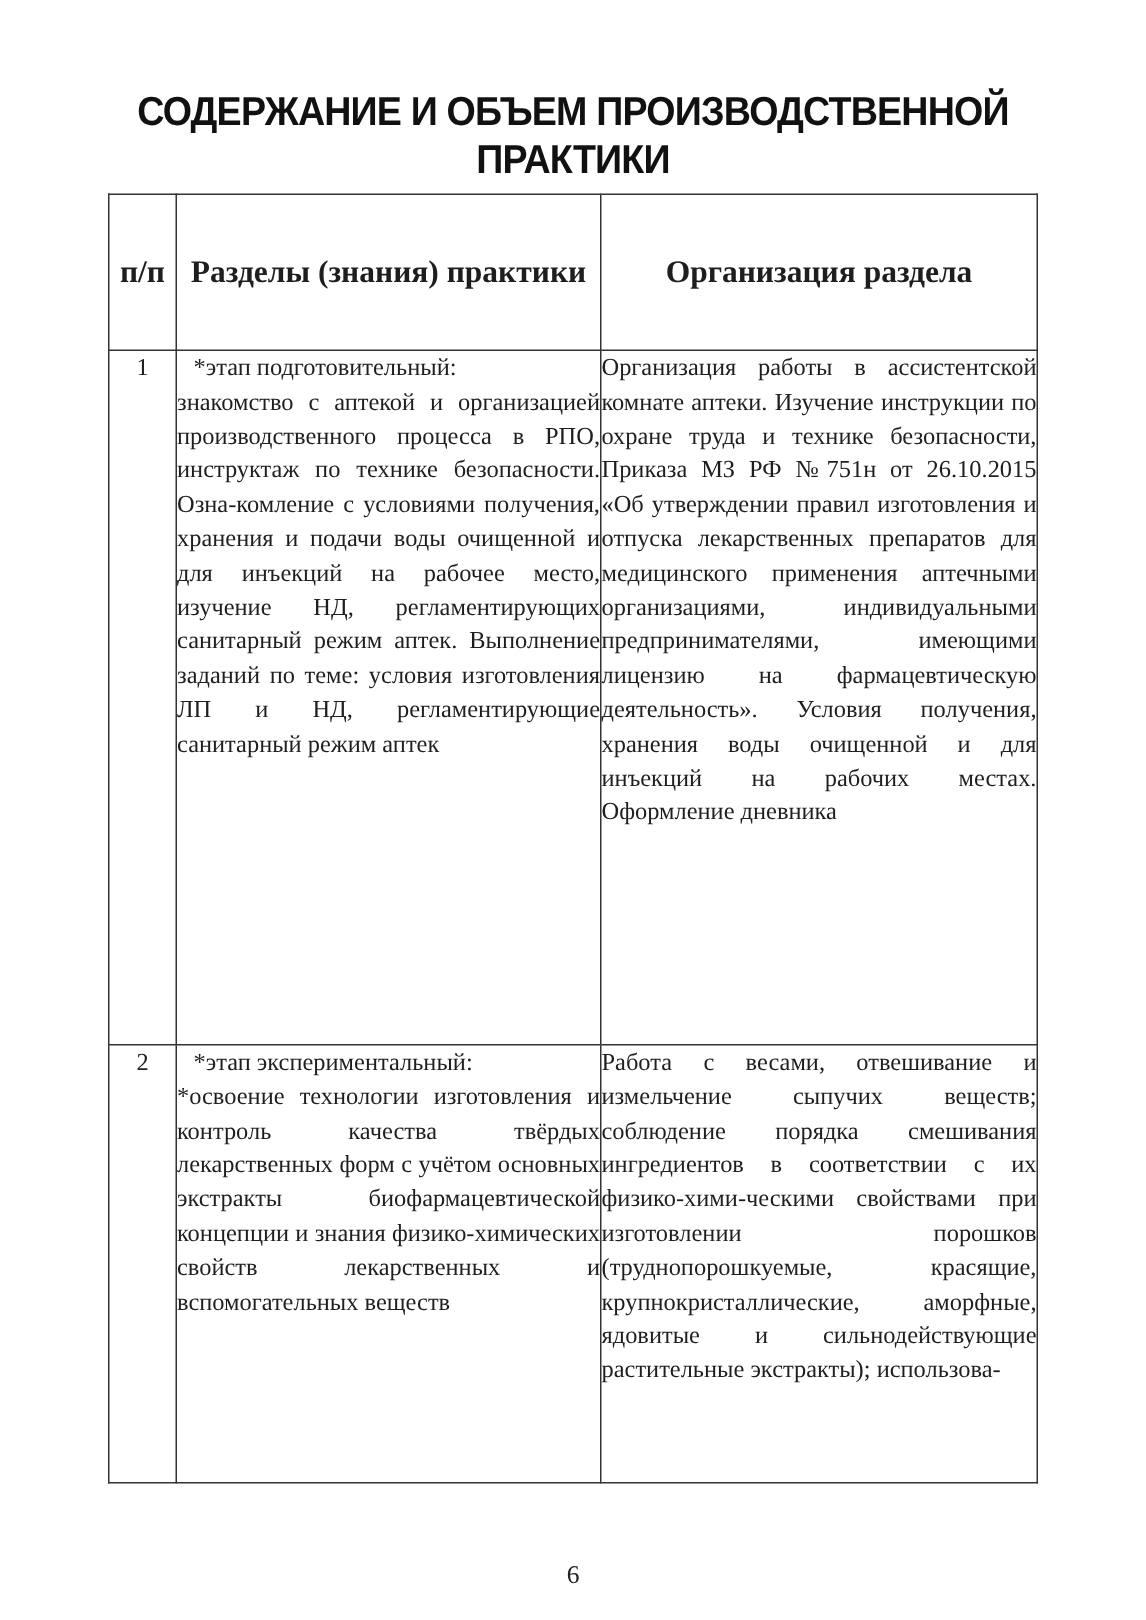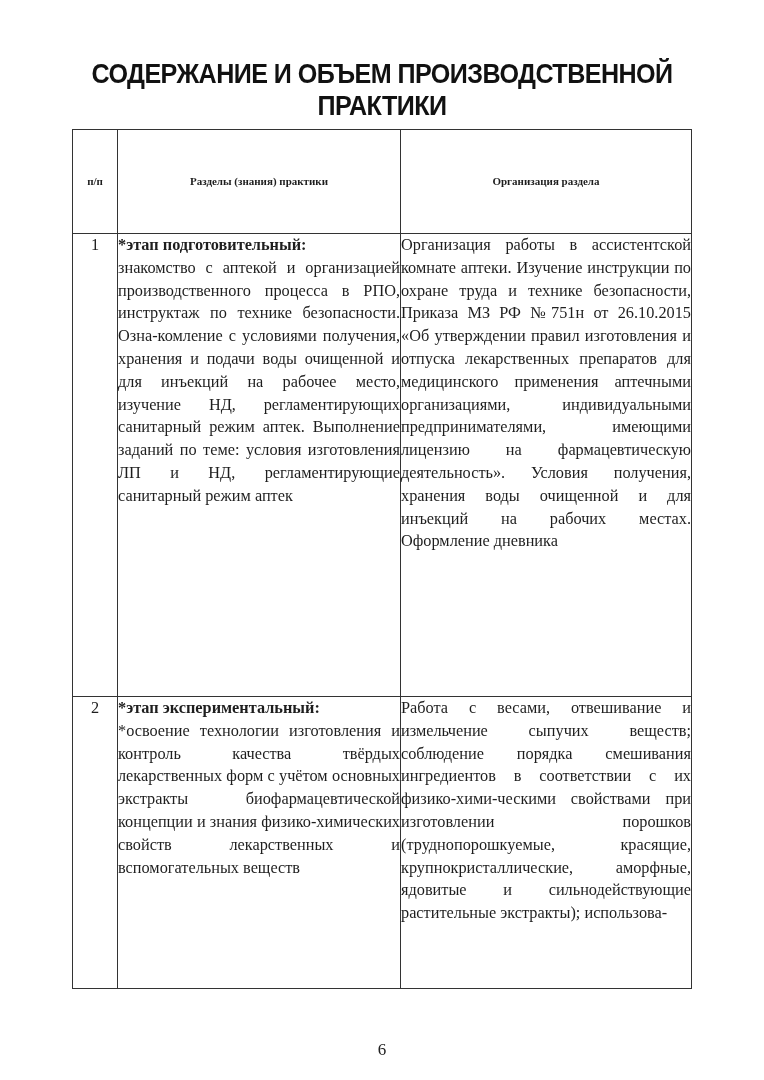--- a/index.html
+++ b/index.html
@@ -22,28 +22,28 @@
     border-collapse: collapse;
     font-family: "Liberation Serif", serif;
     font-size: 16.3px; line-height: 22.8px; color: #1e1e1e;
     table-layout: fixed;
   }
   table.prac td, table.prac th {
     border: 1.6px solid #333; vertical-align: top; padding: 0;
   }
   table.prac th {
     font-weight: bold; vertical-align: middle; text-align: center;
-    height: 102px; font-size: 11px;
+    height: 102px; font-size: 21px;
   }
   table.prac tr.th-row { height: 104px; }
   table.prac tr.r1 { height: 463px; }
   td.num { text-align: center; padding-top: 2px; }
   td.section, td.content { padding: 2px 6px 0 6px; text-align: justify; }
   td.section { padding-left: 7px; }
-  .stage { font-weight: bold; display: block; }
+  .stage { font-weight: normal; display: block; margin-left: 11px; }
   .col-num { width: 45px; }
   .col-sec { width: 283px; }
   .page-number {
     position: absolute; left: 0; width: 764px; top: 1040px; text-align: center;
     font-family: "Liberation Serif", serif; font-size: 17px; color: #222;
   }
 </style>
 </head>
 <body>
 

